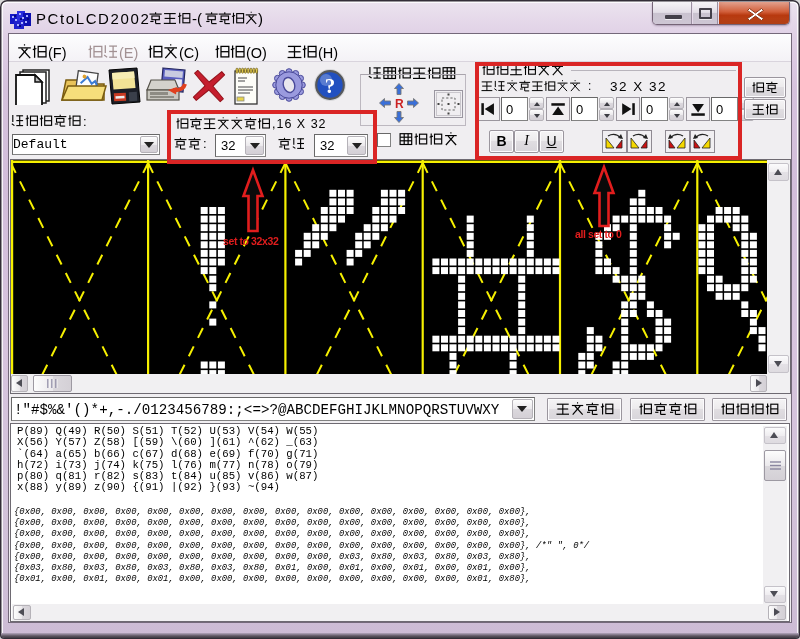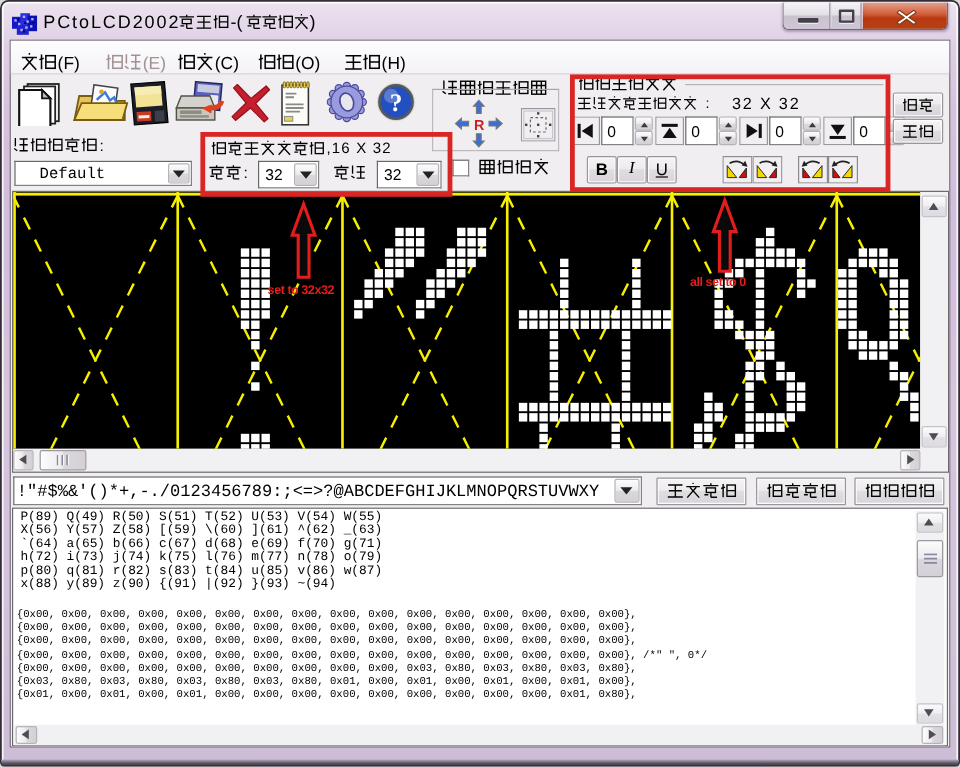--- a/index.html
+++ b/index.html
@@ -499,21 +499,21 @@
         <line x1="49.2" y1="8.2" x2="49.2" y2="12.1" stroke="#000" stroke-width="1.12"></line>
         <line x1="49.2" y1="12.1" x2="54.2" y2="12.1" stroke="#000" stroke-width="1.12"></line>
         <line x1="43.9" y1="10.0" x2="47.1" y2="10.0" stroke="#000" stroke-width="1.12"></line>
         <line x1="58.9" y1="1.3" x2="58.9" y2="12.1" stroke="#000" stroke-width="1.12"></line>
         <line x1="57.3" y1="5.0" x2="60.5" y2="4.0" stroke="#000" stroke-width="1.12"></line>
         <rect x="62.1" y="2.1" width="6.9" height="9.2" fill="none" stroke="#000" stroke-width="1.12"></rect>
         <line x1="62.1" y1="6.7" x2="68.9" y2="6.7" stroke="#000" stroke-width="1.12"></line>
         <text x="72" y="12" font-family="Liberation Sans" font-size="13" font-weight="normal" fill="#000" letter-spacing="0">:</text>
       </svg>
       <div class="sunk" style="left:3px;top:100px;width:148px;height:21px;"></div>
-      <div class="ab mono" style="left:24px;top:103px;font-size:13px;">Default</div>
+      <div class="ab mono" style="left:4px;top:103px;font-size:13px;">Default</div>
       <div class="sbbtn" style="left:131px;top:102px;width:18px;height:17px;"></div>
       <div class="tri" style="left:135px;top:108px;border-left:5px solid transparent;border-right:5px solid transparent;border-top:6px solid #222;"></div>
       <div class="redbox" style="left:158px;top:76px;width:210px;height:54px;"></div>
       <svg style="position:absolute;left:167px;top:82px" width="170" height="16">
         <line x1="2.0" y1="2.3" x2="2.0" y2="12.8" stroke="#000" stroke-width="1.09"></line>
         <line x1="0.5" y1="5.9" x2="3.6" y2="4.8" stroke="#000" stroke-width="1.09"></line>
         <rect x="5.1" y="3.0" width="6.7" height="9.0" fill="none" stroke="#000" stroke-width="1.09"></rect>
         <line x1="5.1" y1="7.5" x2="11.8" y2="7.5" stroke="#000" stroke-width="1.09"></line>
         <line x1="14.1" y1="3.6" x2="25.9" y2="3.6" stroke="#000" stroke-width="1.09"></line>
         <line x1="20.0" y1="1.8" x2="20.0" y2="3.6" stroke="#000" stroke-width="1.09"></line>
@@ -1003,21 +1003,21 @@
         <rect x="49.8" y="2.2" width="7.0" height="9.4" fill="none" stroke="#000" stroke-width="1.15"></rect>
         <line x1="49.8" y1="6.9" x2="56.8" y2="6.9" stroke="#000" stroke-width="1.15"></line>
       </svg>
       <div class="ab" style="left:1px;top:389px;width:780px;height:199px;background:#fff;border:1px solid #6e6a72;"></div>
       <div class="ab mono" style="left:8px;top:392px;font-size:10.7px;line-height:11.3px;">P(89) Q(49) R(50) S(51) T(52) U(53) V(54) W(55)
 X(56) Y(57) Z(58) [(59) \(60) ](61) ^(62) _(63)
 `(64) a(65) b(66) c(67) d(68) e(69) f(70) g(71)
 h(72) i(73) j(74) k(75) l(76) m(77) n(78) o(79)
 p(80) q(81) r(82) s(83) t(84) u(85) v(86) w(87)
 x(88) y(89) z(90) {(91) |(92) }(93) ~(94)</div>
-      <div class="ab mono" style="left:5px;top:473px;font-size:8.9px;line-height:11.2px;">{0x00, 0x00, 0x00, 0x00, 0x00, 0x00, 0x00, 0x00, 0x00, 0x00, 0x00, 0x00, 0x00, 0x00, 0x00, 0x00},
+      <div class="ab mono" style="left:5px;top:473px;font-size:8.9px;line-height:11.2px;font-style:italic;">{0x00, 0x00, 0x00, 0x00, 0x00, 0x00, 0x00, 0x00, 0x00, 0x00, 0x00, 0x00, 0x00, 0x00, 0x00, 0x00},
 {0x00, 0x00, 0x00, 0x00, 0x00, 0x00, 0x00, 0x00, 0x00, 0x00, 0x00, 0x00, 0x00, 0x00, 0x00, 0x00},
 {0x00, 0x00, 0x00, 0x00, 0x00, 0x00, 0x00, 0x00, 0x00, 0x00, 0x00, 0x00, 0x00, 0x00, 0x00, 0x00},
 {0x00, 0x00, 0x00, 0x00, 0x00, 0x00, 0x00, 0x00, 0x00, 0x00, 0x00, 0x00, 0x00, 0x00, 0x00, 0x00}, /*" ", 0*/
 {0x00, 0x00, 0x00, 0x00, 0x00, 0x00, 0x00, 0x00, 0x00, 0x00, 0x03, 0x80, 0x03, 0x80, 0x03, 0x80},
 {0x03, 0x80, 0x03, 0x80, 0x03, 0x80, 0x03, 0x80, 0x01, 0x00, 0x01, 0x00, 0x01, 0x00, 0x01, 0x00},
 {0x01, 0x00, 0x01, 0x00, 0x01, 0x00, 0x00, 0x00, 0x00, 0x00, 0x00, 0x00, 0x00, 0x00, 0x01, 0x80},</div>
       <div class="ab sb" style="left:754px;top:392px;width:24px;height:178px;"></div>
       <div class="sbbtn flat" style="left:755px;top:393px;width:22px;height:17px;"></div>
       <div class="tri" style="left:761px;top:398px;border-left:4.5px solid transparent;border-right:4.5px solid transparent;border-bottom:6px solid #4d4d55;"></div>
       <div class="sbbtn flat" style="left:755px;top:552px;width:22px;height:17px;"></div>

